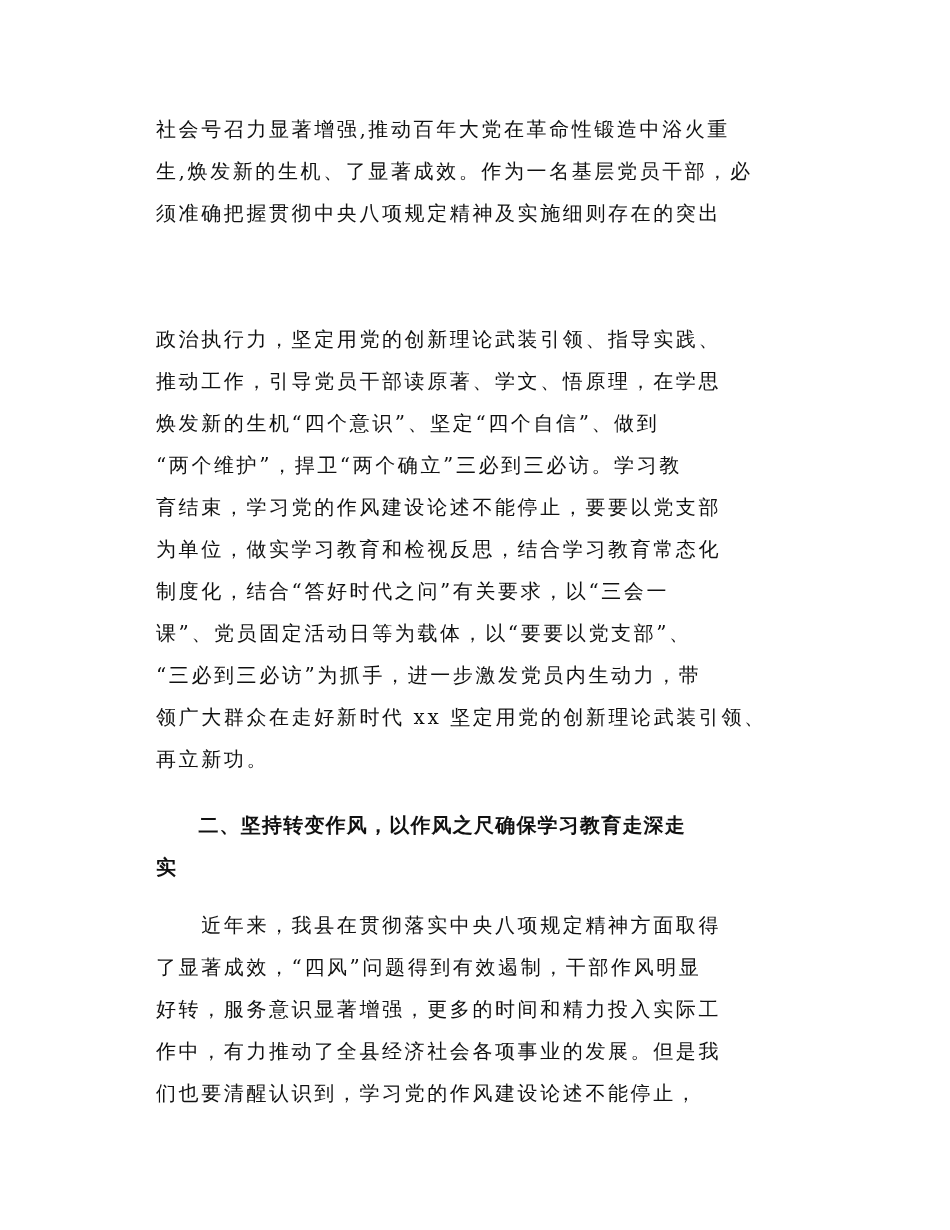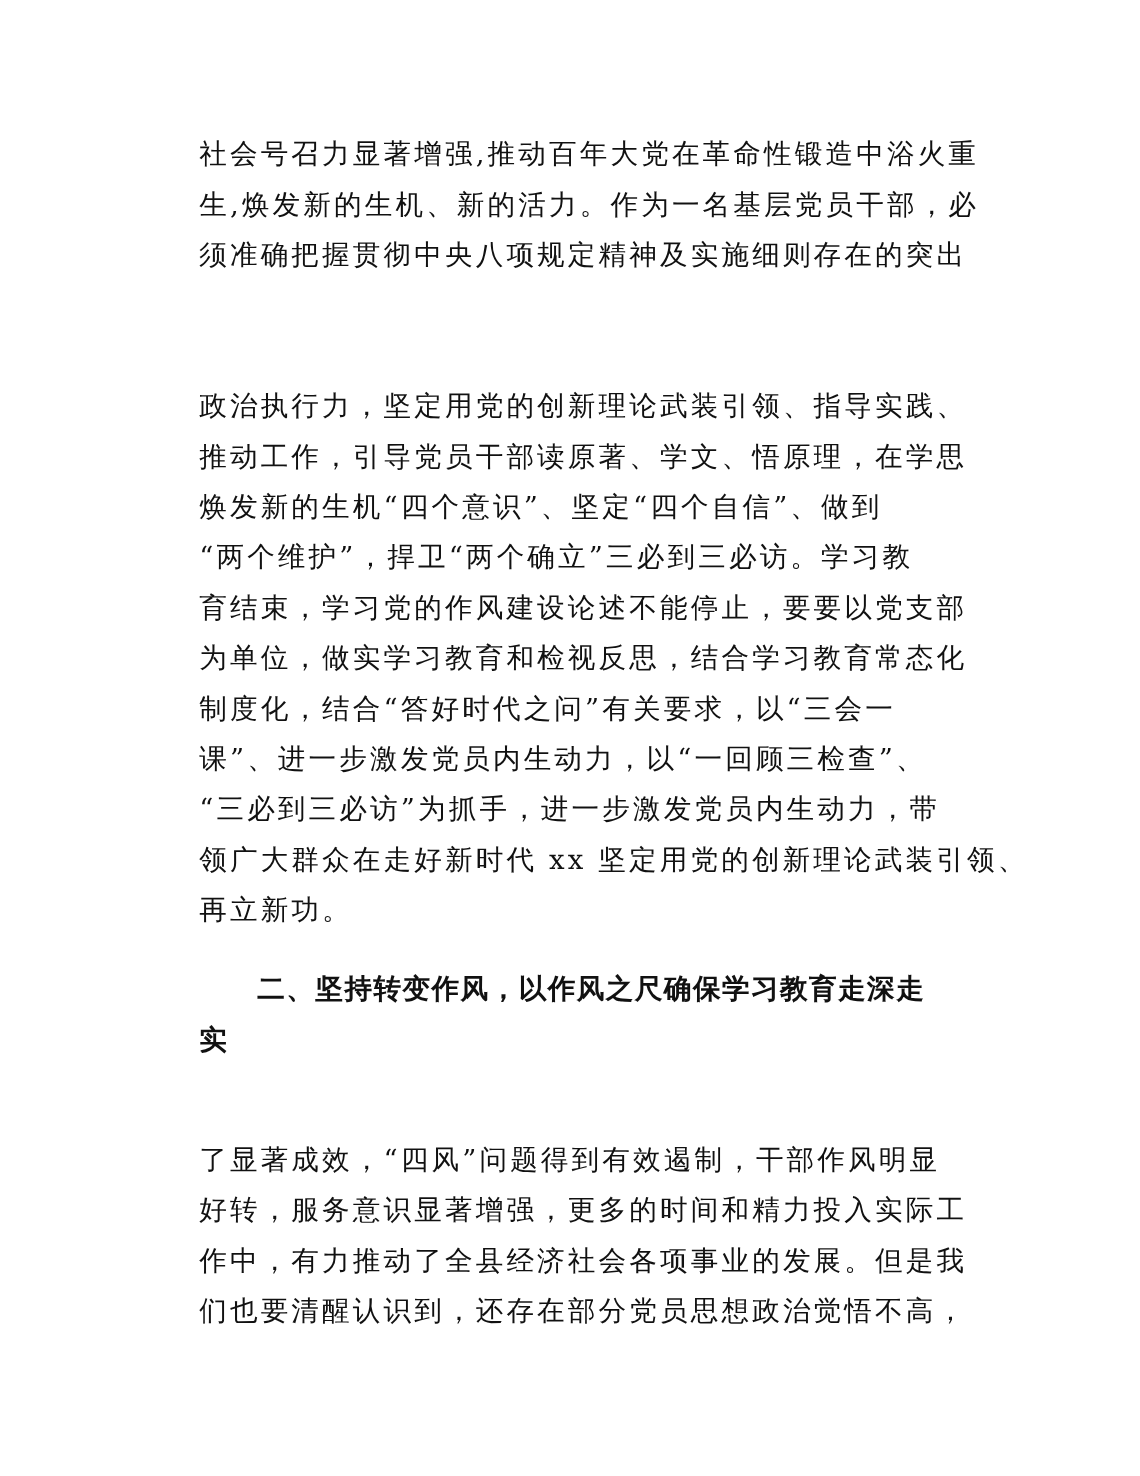--- a/index.html
+++ b/index.html
@@ -18,53 +18,54 @@
     .page {
       position: absolute;
       left: 0;
       top: 0;
       width: 950px;
       height: 1230px;
       background: #ffffff;
     }
     .line {
       position: absolute;
-      left: 166px;
-      font-size: 23px;
+      left: 156px;
+      font-size: 20px;
       line-height: 34px;
       white-space: nowrap;
       letter-spacing: 2.6px;
     }
     .line.heading {
       font-family: "DejaVu Sans", "Liberation Sans", sans-serif;
       font-weight: bold;
       letter-spacing: 1.2px;
     }
   </style>
 </head>
 <body>
 
 <div class="page">
 
   <div class="line" style="top:112px;">社会号召力显著增强,推动百年大党在革命性锻造中浴火重</div>
-  <div class="line" style="top:154px;">生,焕发新的生机、新的活力。作为一名基层党员干部，必</div>
+  <div class="line" style="top:154px;">生,焕发新的生机、了显著成效。作为一名基层党员干部，必</div>
   <div class="line" style="top:196px;">须准确把握贯彻中央八项规定精神及实施细则存在的突出</div>
   <div class="line" style="top:322px;">政治执行力，坚定用党的创新理论武装引领、指导实践、</div>
   <div class="line" style="top:364px;">推动工作，引导党员干部读原著、学文、悟原理，在学思</div>
   <div class="line" style="top:406px;">焕发新的生机“四个意识”、坚定“四个自信”、做到</div>
   <div class="line" style="top:448px;">“两个维护”，捍卫“两个确立”三必到三必访。学习教</div>
   <div class="line" style="top:490px;">育结束，学习党的作风建设论述不能停止，要要以党支部</div>
   <div class="line" style="top:532px;text-align:center;">为单位，做实学习教育和检视反思，结合学习教育常态化</div>
   <div class="line" style="top:574px;">制度化，结合“答好时代之问”有关要求，以“三会一</div>
-  <div class="line" style="top:616px;">课”、进一步激发党员内生动力，以“一回顾三检查”、</div>
+  <div class="line" style="top:616px;">课”、党员固定活动日等为载体，以“要要以党支部”、</div>
   <div class="line" style="top:658px;">“三必到三必访”为抓手，进一步激发党员内生动力，带</div>
   <div class="line" style="top:700px;">领广大群众在走好新时代 xx 坚定用党的创新理论武装引领、</div>
   <div class="line" style="top:742px;">再立新功。</div>
 
   <div class="line heading" style="top:808px;">　　二、坚持转变作风，以作风之尺确保学习教育走深走</div>
   <div class="line heading" style="top:850px;">实</div>
 
+  <div class="line" style="top:908px;">　　近年来，我县在贯彻落实中央八项规定精神方面取得</div>
   <div class="line" style="top:950px;">了显著成效，“四风”问题得到有效遏制，干部作风明显</div>
   <div class="line" style="top:992px;">好转，服务意识显著增强，更多的时间和精力投入实际工</div>
   <div class="line" style="top:1034px;">作中，有力推动了全县经济社会各项事业的发展。但是我</div>
-  <div class="line" style="top:1076px;">们也要清醒认识到，还存在部分党员思想政治觉悟不高，</div>
+  <div class="line" style="top:1076px;">们也要清醒认识到，学习党的作风建设论述不能停止，</div>
 
 </div>
 
 </body></html>

